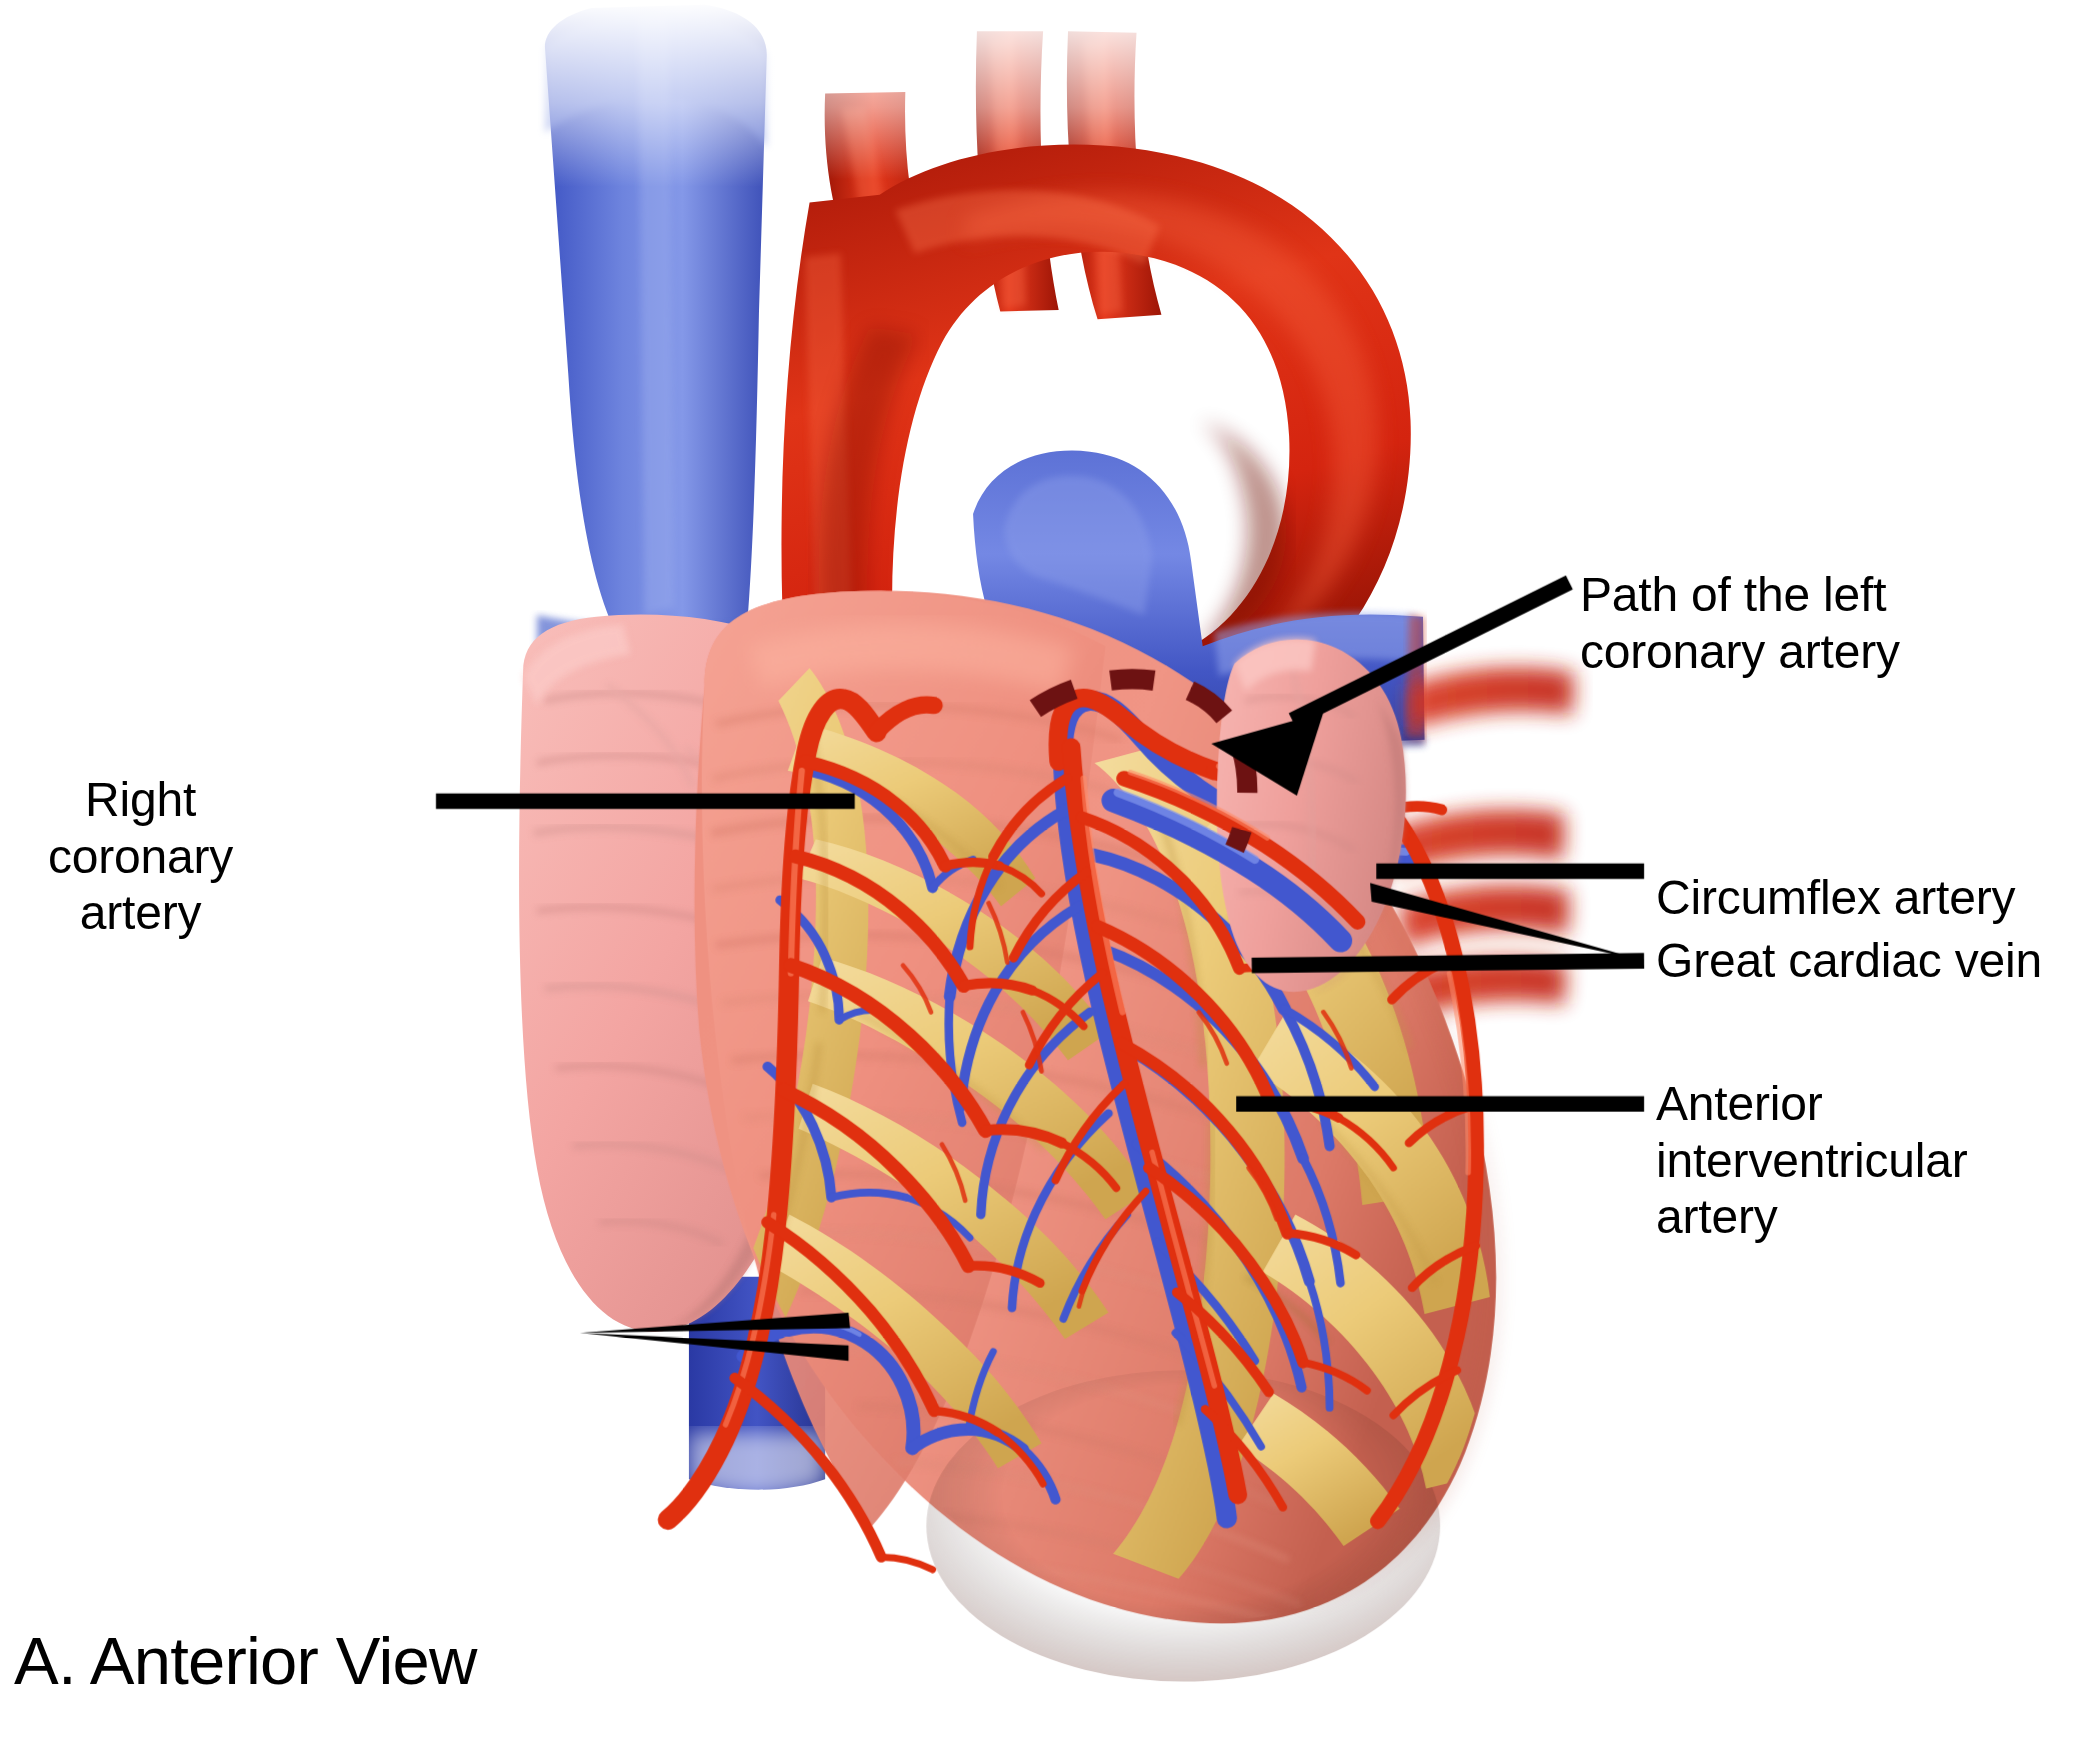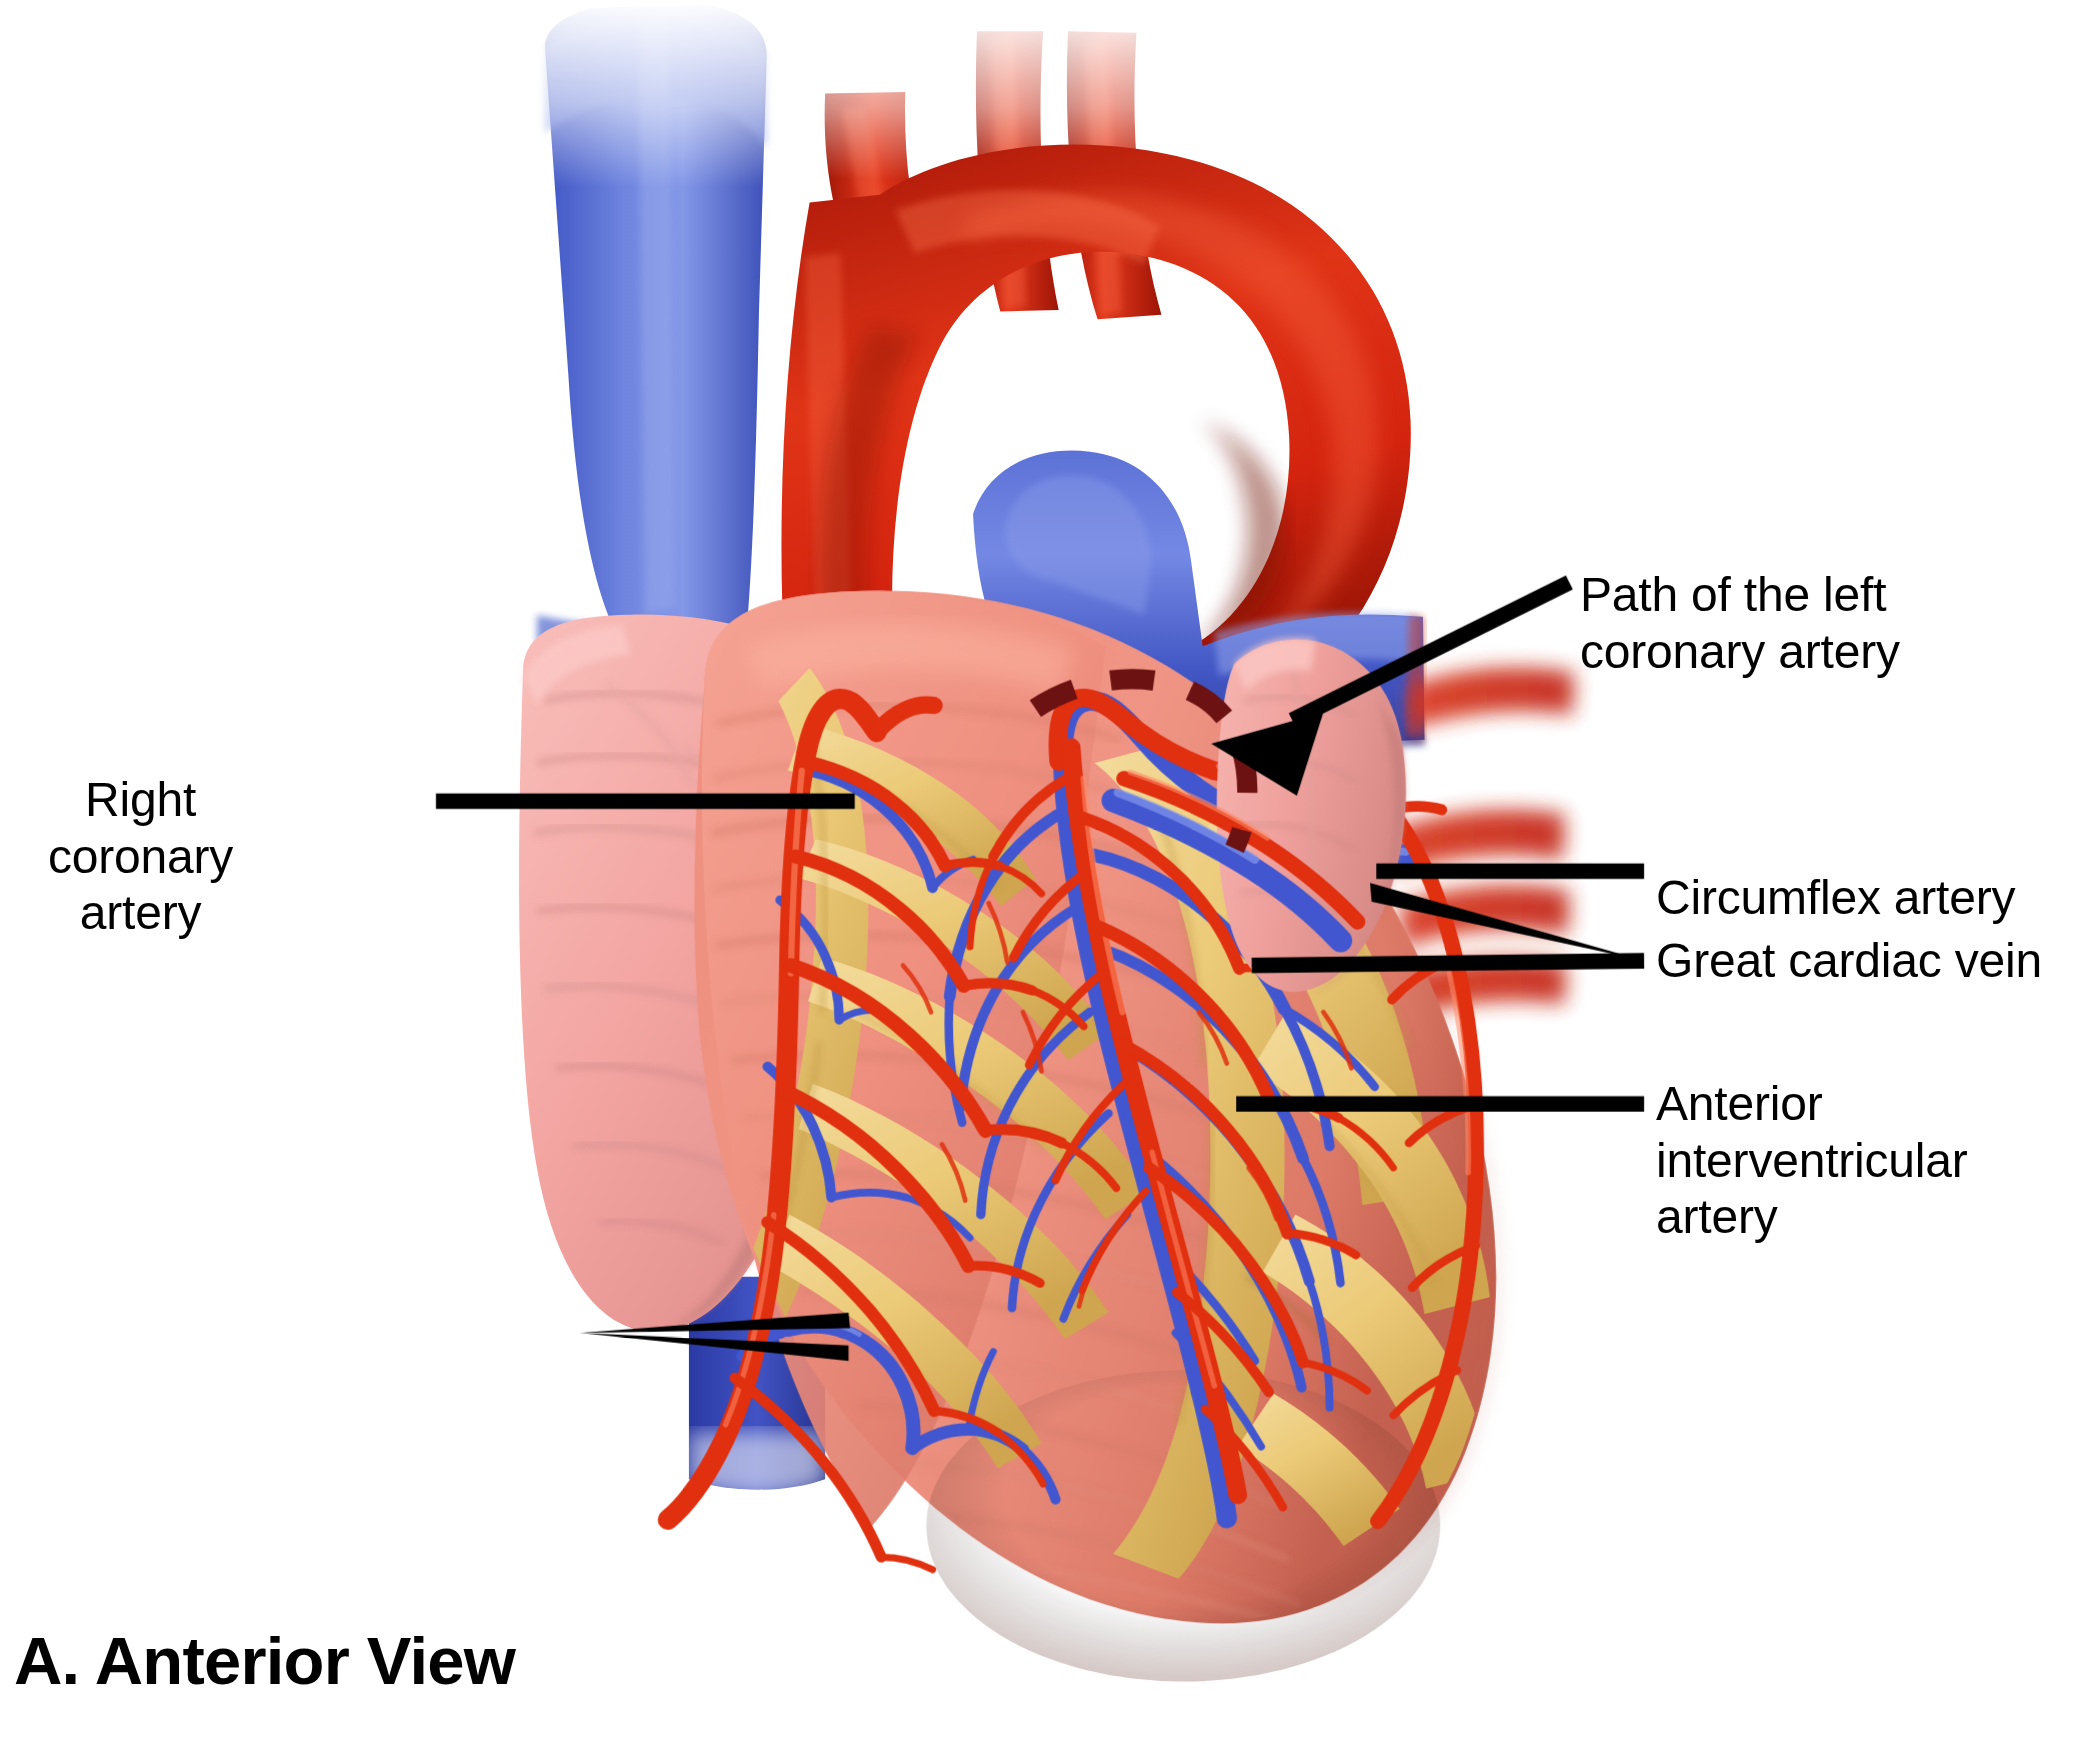--- a/index.html
+++ b/index.html
@@ -3,21 +3,21 @@
 <meta charset="utf-8">
 <style>
   html,body{margin:0;padding:0;background:#fff;}
   body{font-family:"Liberation Sans",sans-serif;}
   #stage{position:relative;width:2087px;height:1758px;background:#fff;overflow:hidden;}
   #art{position:absolute;left:0;top:0;width:2087px;height:1758px;}
   .lbl{position:absolute;color:#000;font-family:"Liberation Sans",sans-serif;
        font-size:48px;line-height:1.18;white-space:pre-line;letter-spacing:-0.2px;}
   .lbl.r{text-align:center;}
   .lbl.l{text-align:left;}
-  #caption{position:absolute;left:14px;top:1622px;font-size:67px;font-weight:bold;
+  #caption{position:absolute;left:14px;top:1622px;font-size:67px;font-weight:normal;
            color:#000;letter-spacing:-0.8px;font-family:"Liberation Sans",sans-serif;}
   .lp-right-coronary{right:1806px;top:772px;}
   .lp-path-left{left:1580px;top:551px;margin-top:16px;}
   .lp-circumflex{left:1656px;top:842px;margin-top:28px;}
   .lp-great-vein{left:1656px;top:933px;}
   .lp-ant-iv{left:1656px;top:1076px;}
   .lp-small-vein{right:1471px;top:1309px;}
 </style>
 </head>
 <body>

